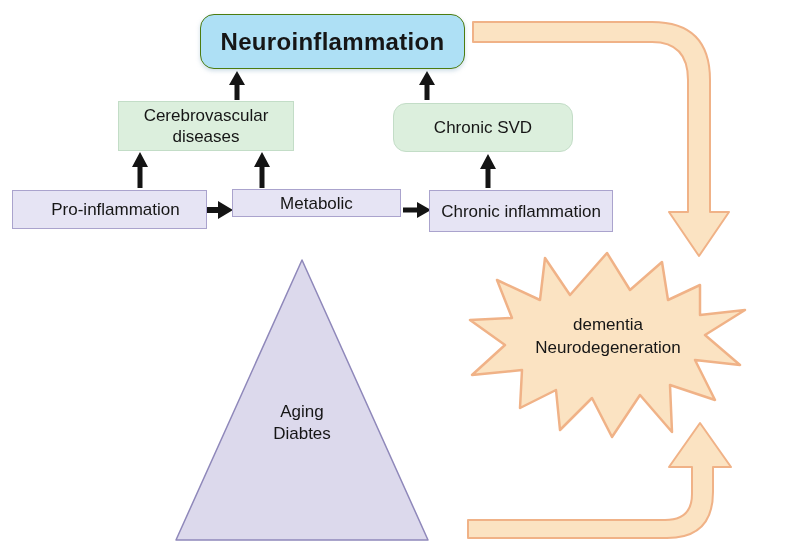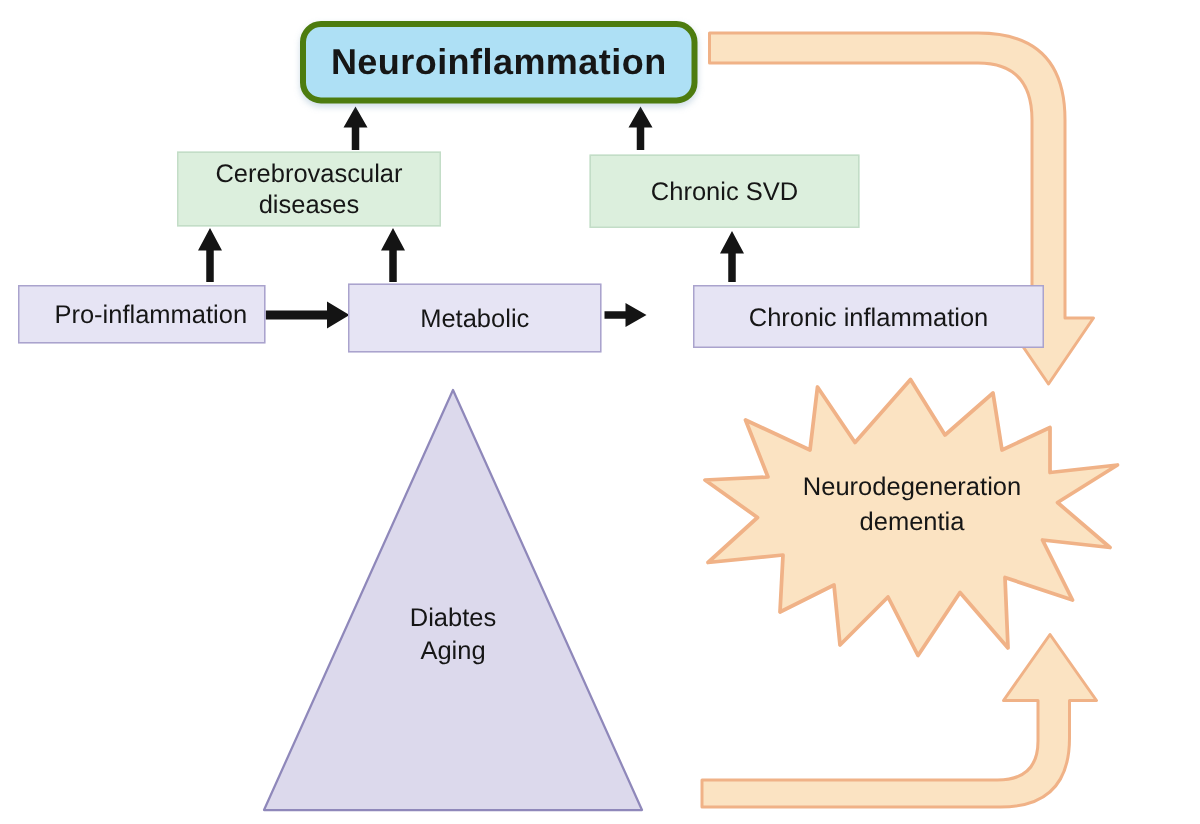--- a/index.html
+++ b/index.html
@@ -10,21 +10,21 @@
   #shapes{position:absolute;left:0;top:0;width:800px;height:549px;}
   .orange-shape{fill:var(--orange-fill,#fbe3c2);stroke:var(--orange-border,#f0b287);stroke-width:2;stroke-linejoin:round;}
   .starburst{stroke-width:2.5;}
   .triangle-shape{fill:var(--triangle-fill,#dcd9ec);stroke:#8f88ba;stroke-width:1.5;stroke-linejoin:round;}
   .black-arrow{fill:var(--arrow-black,#141414);}
   .box{
     position:absolute;display:flex;align-items:center;justify-content:center;
     text-align:center;box-sizing:border-box;font-size:17px;line-height:21px;
   }
   .box.blue{
-    background:var(--blue-box,#aee0f5);border:4px solid #4d7c0f;border-radius:14px;
+    background:var(--blue-box,#aee0f5);border:1px solid #4d7c0f;border-radius:14px;
     font-size:24px;font-weight:bold;letter-spacing:.3px;
     box-shadow:0 2px 4px rgba(120,160,190,.35);
   }
   .box.green{background:var(--green-box,#dcefdd);border:1px solid #c3ddc7;}
   .box.purple{background:var(--purple-box,#e6e4f4);border:1px solid #aaa3cd;}
   .floating-text{
     position:absolute;text-align:center;font-size:17px;line-height:22px;
   }
   .floating-text span{display:block;}
 </style>
@@ -54,39 +54,39 @@
   </svg>
 
   <div class="box blue" style="left:200px;top:14px;width:265px;height:55px;">
     <span>Neuroinflammation</span>
   </div>
 
   <div class="box green" style="left:118px;top:101px;width:176px;height:50px;padding:0 12px;">
     <span>Cerebrovascular diseases</span>
   </div>
 
-  <div class="box green" style="left:393px;top:103px;width:180px;height:49px;">
+  <div class="box green" style="left:393px;top:103px;width:180px;height:49px;border-radius:13px;">
     <span>Chronic SVD</span>
   </div>
 
-  <div class="box purple" style="left:12px;top:190px;width:165px;height:39px;padding-left:12px;">
+  <div class="box purple" style="left:12px;top:190px;width:195px;height:39px;padding-left:12px;">
     <span>Pro-inflammation</span>
   </div>
 
-  <div class="box purple" style="left:232px;top:189px;width:169px;height:46px;">
+  <div class="box purple" style="left:232px;top:189px;width:169px;height:28px;">
     <span>Metabolic</span>
   </div>
 
-  <div class="box purple" style="left:429px;top:190px;width:234px;height:42px;margin-left:33px;">
+  <div class="box purple" style="left:429px;top:190px;width:184px;height:42px;">
     <span>Chronic inflammation</span>
   </div>
 
   <div class="floating-text" style="left:182px;top:401px;width:240px;">
+    <span>Aging</span>
     <span>Diabtes</span>
-    <span>Aging</span>
   </div>
 
   <div class="floating-text" style="left:490px;top:313px;width:236px;line-height:23px;">
+    <span>dementia</span>
     <span>Neurodegeneration</span>
-    <span>dementia</span>
   </div>
 
 </div>
 
 </body></html>

